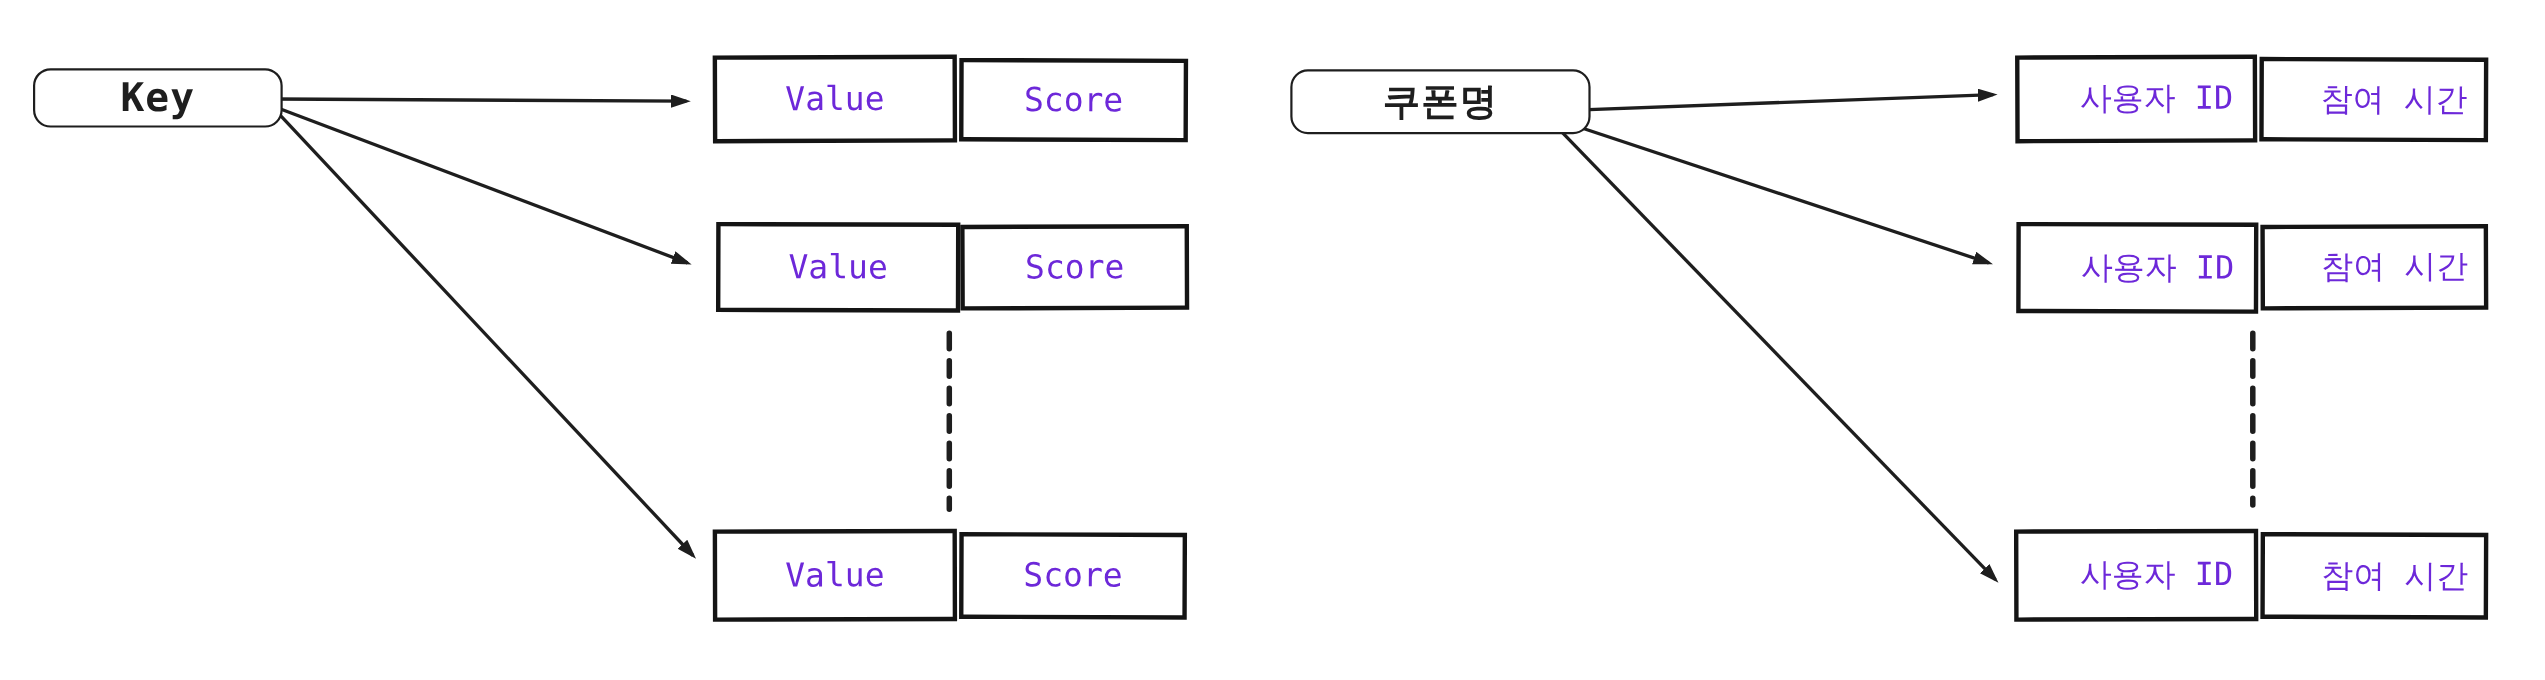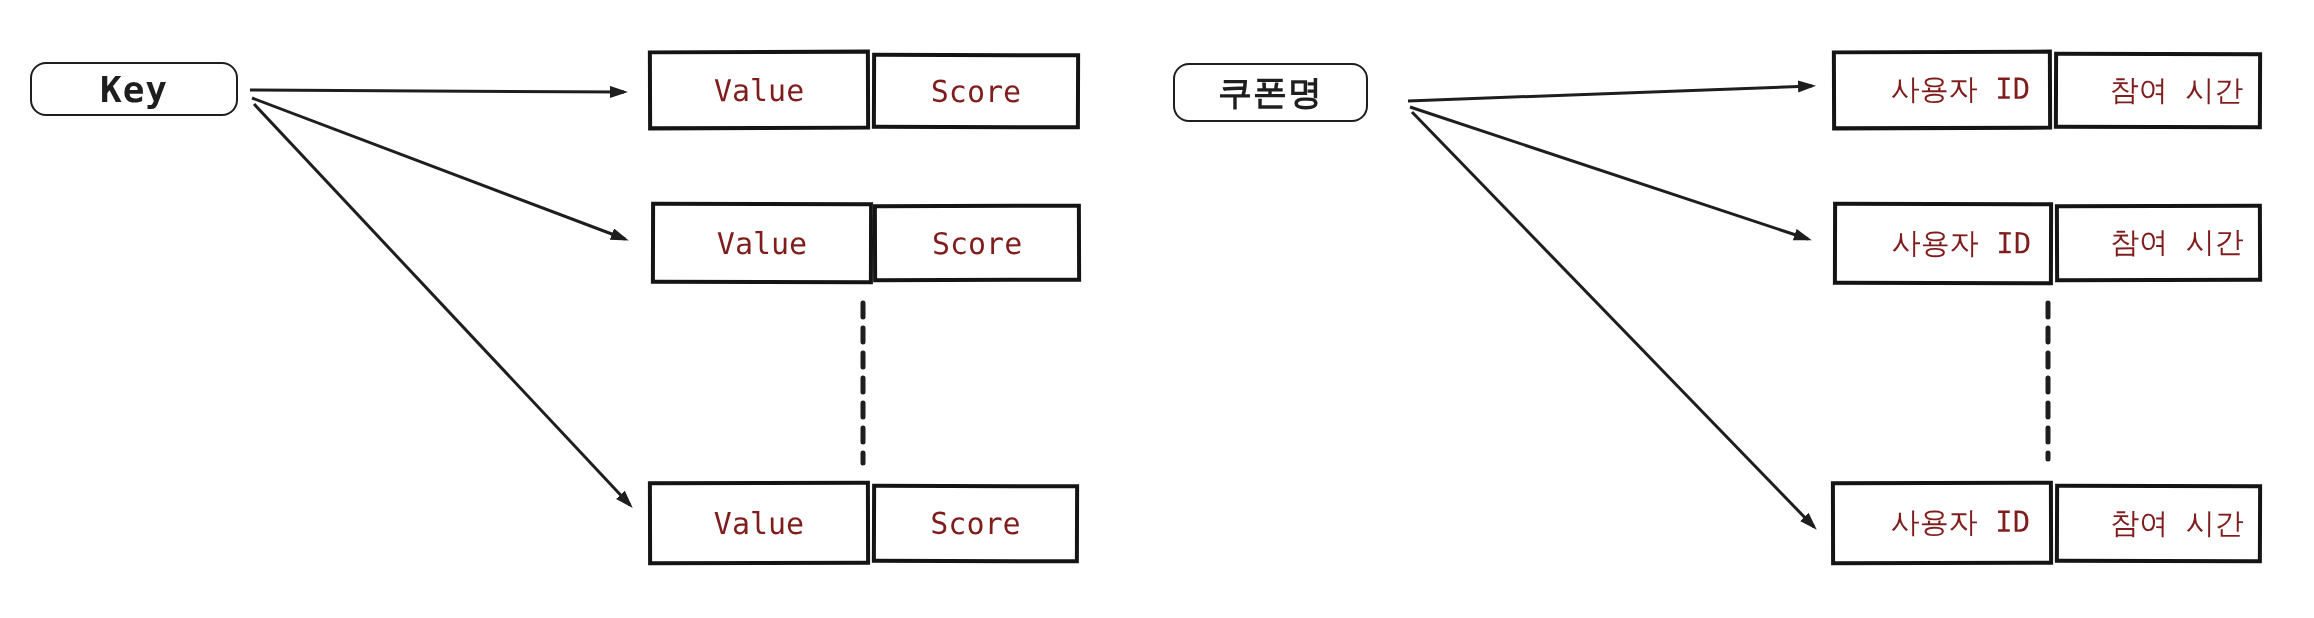--- a/index.html
+++ b/index.html
@@ -38,21 +38,21 @@
     color: #1e1e1e;
     letter-spacing: 1px;
   }
   .key-pill.korean {
     font-size: 34px;
     font-family: "DejaVu Sans Mono", "DejaVu Sans", "Liberation Sans", sans-serif;
   }
   .cell {
     border: 4.5px solid #141414;
     font-size: 30px;
-    color: #7f1d1d;
+    color: #6d28d9;
     white-space: nowrap;
   }
   .cell.korean {
     font-size: 29px;
     font-family: "DejaVu Sans Mono", "DejaVu Sans", "Liberation Sans", sans-serif;
     padding-left: 37px;
   }
 </style>
 </head>
 <body>
@@ -73,35 +73,35 @@
     <line x1="1408" y1="101" x2="1812" y2="86" stroke="#1e1e1e" stroke-width="3" marker-end="url(#ah)"></line>
     <line x1="1410" y1="107" x2="1808" y2="239" stroke="#1e1e1e" stroke-width="3" marker-end="url(#ah)"></line>
     <line x1="1412" y1="112" x2="1814" y2="527" stroke="#1e1e1e" stroke-width="3" marker-end="url(#ah)"></line>
 
     <line x1="863" y1="303" x2="863" y2="463" stroke="#1e1e1e" stroke-width="5" stroke-dasharray="14 11" stroke-linecap="round"></line>
     <line x1="2048" y1="303" x2="2048" y2="459" stroke="#1e1e1e" stroke-width="5" stroke-dasharray="14 11" stroke-linecap="round"></line>
   </svg>
 
   <div>
 
-    <div class="node key-pill" style="left:30px; top:62px; width:208px; height:54px;">Key</div>
+    <div class="node key-pill" style="left:30px; top:62px; width:227px; height:54px;">Key</div>
 
     <div class="node cell" style="left:648px; top:50px; width:222px; height:80px; transform:rotate(-0.2deg);">Value</div>
     <div class="node cell" style="left:872px; top:53px; width:208px; height:76px; transform:rotate(0.2deg);">Score</div>
 
     <div class="node cell" style="left:651px; top:202px; width:222px; height:82px; transform:rotate(0.15deg);">Value</div>
     <div class="node cell" style="left:873px; top:204px; width:208px; height:78px; transform:rotate(-0.2deg);">Score</div>
 
     <div class="node cell" style="left:648px; top:481px; width:222px; height:84px; transform:rotate(-0.15deg);">Value</div>
     <div class="node cell" style="left:872px; top:484px; width:207px; height:79px; transform:rotate(0.2deg);">Score</div>
   </div>
 
   <div>
 
-    <div class="node key-pill korean" style="left:1173px; top:63px; width:195px; height:59px;">쿠폰명</div>
+    <div class="node key-pill korean" style="left:1173px; top:63px; width:273px; height:59px;">쿠폰명</div>
 
     <div class="node cell korean" style="left:1832px; top:50px; width:220px; height:80px; transform:rotate(-0.2deg);">사용자 ID</div>
     <div class="node cell korean" style="left:2054px; top:52px; width:208px; height:77px; transform:rotate(0.2deg);">참여 시간</div>
 
     <div class="node cell korean" style="left:1833px; top:202px; width:220px; height:83px; transform:rotate(0.15deg);">사용자 ID</div>
     <div class="node cell korean" style="left:2055px; top:204px; width:207px; height:78px; transform:rotate(-0.2deg);">참여 시간</div>
 
     <div class="node cell korean" style="left:1831px; top:481px; width:222px; height:84px; transform:rotate(-0.15deg);">사용자 ID</div>
     <div class="node cell korean" style="left:2055px; top:484px; width:207px; height:79px; transform:rotate(0.2deg);">참여 시간</div>
   </div>

